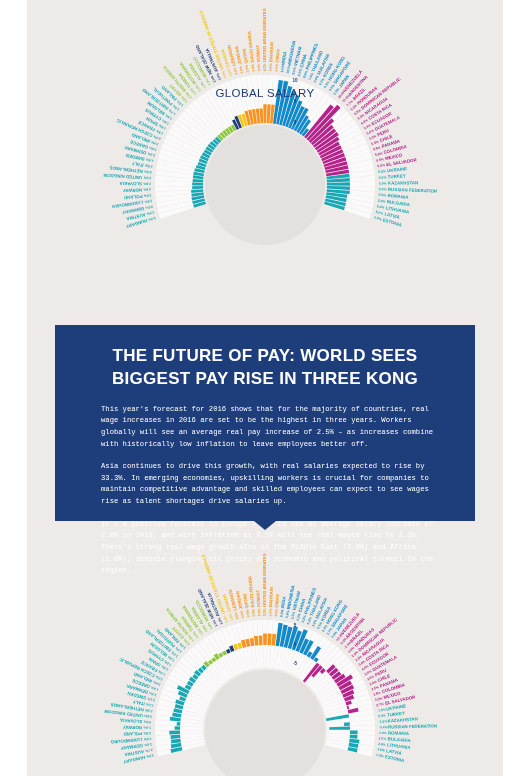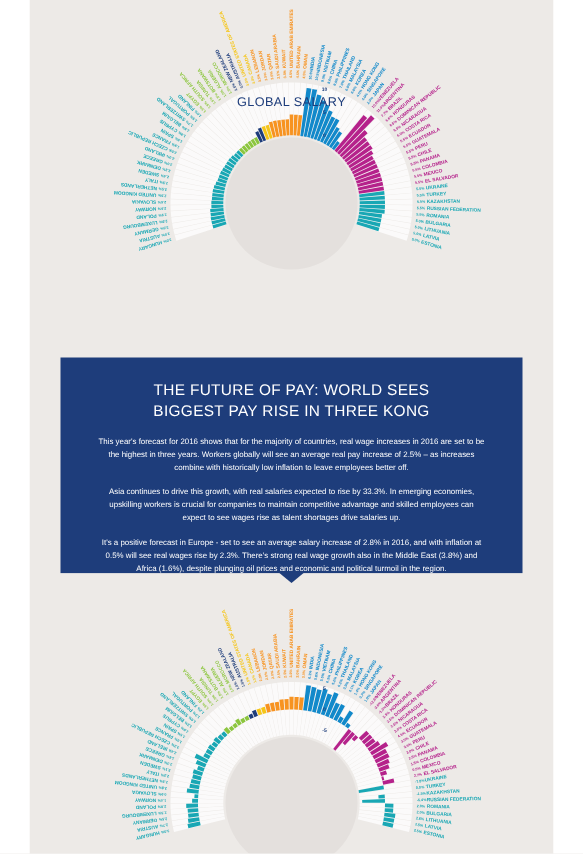--- a/index.html
+++ b/index.html
@@ -25,26 +25,26 @@
   }
   #chart1 .ctr-title{left:168px;top:87px;width:140px;font-size:11.5px;}
 
   
   #panel{
     position:absolute;left:28px;top:325px;width:420px;height:196px;
     background:#1e3d7b;color:#fff;box-sizing:border-box;
     padding:20px 34px 10px 34px;
   }
   #panel .head{
-    text-align:center;font-size:14px;font-weight:normal;line-height:1.34;
+    text-align:center;font-size:17px;font-weight:bold;line-height:1.34;
     letter-spacing:.3px;margin:0 0 13px 0;
   }
   #panel p{
-    margin:0 0 11px 0;text-align:center;font-size:7.2px;line-height:1.62;
-    font-family:Liberation Sans, sans-serif;
+    margin:0 0 11px 12px;font-size:7.2px;line-height:1.62;
+    font-family:Liberation Mono, monospace;
   }
   #panel .tail{
     position:absolute;left:50%;bottom:-9px;margin-left:-11px;
     width:0;height:0;border-left:11px solid transparent;
     border-right:11px solid transparent;border-top:9px solid #1e3d7b;
   }
 </style>
 </head>
 <body>
 

